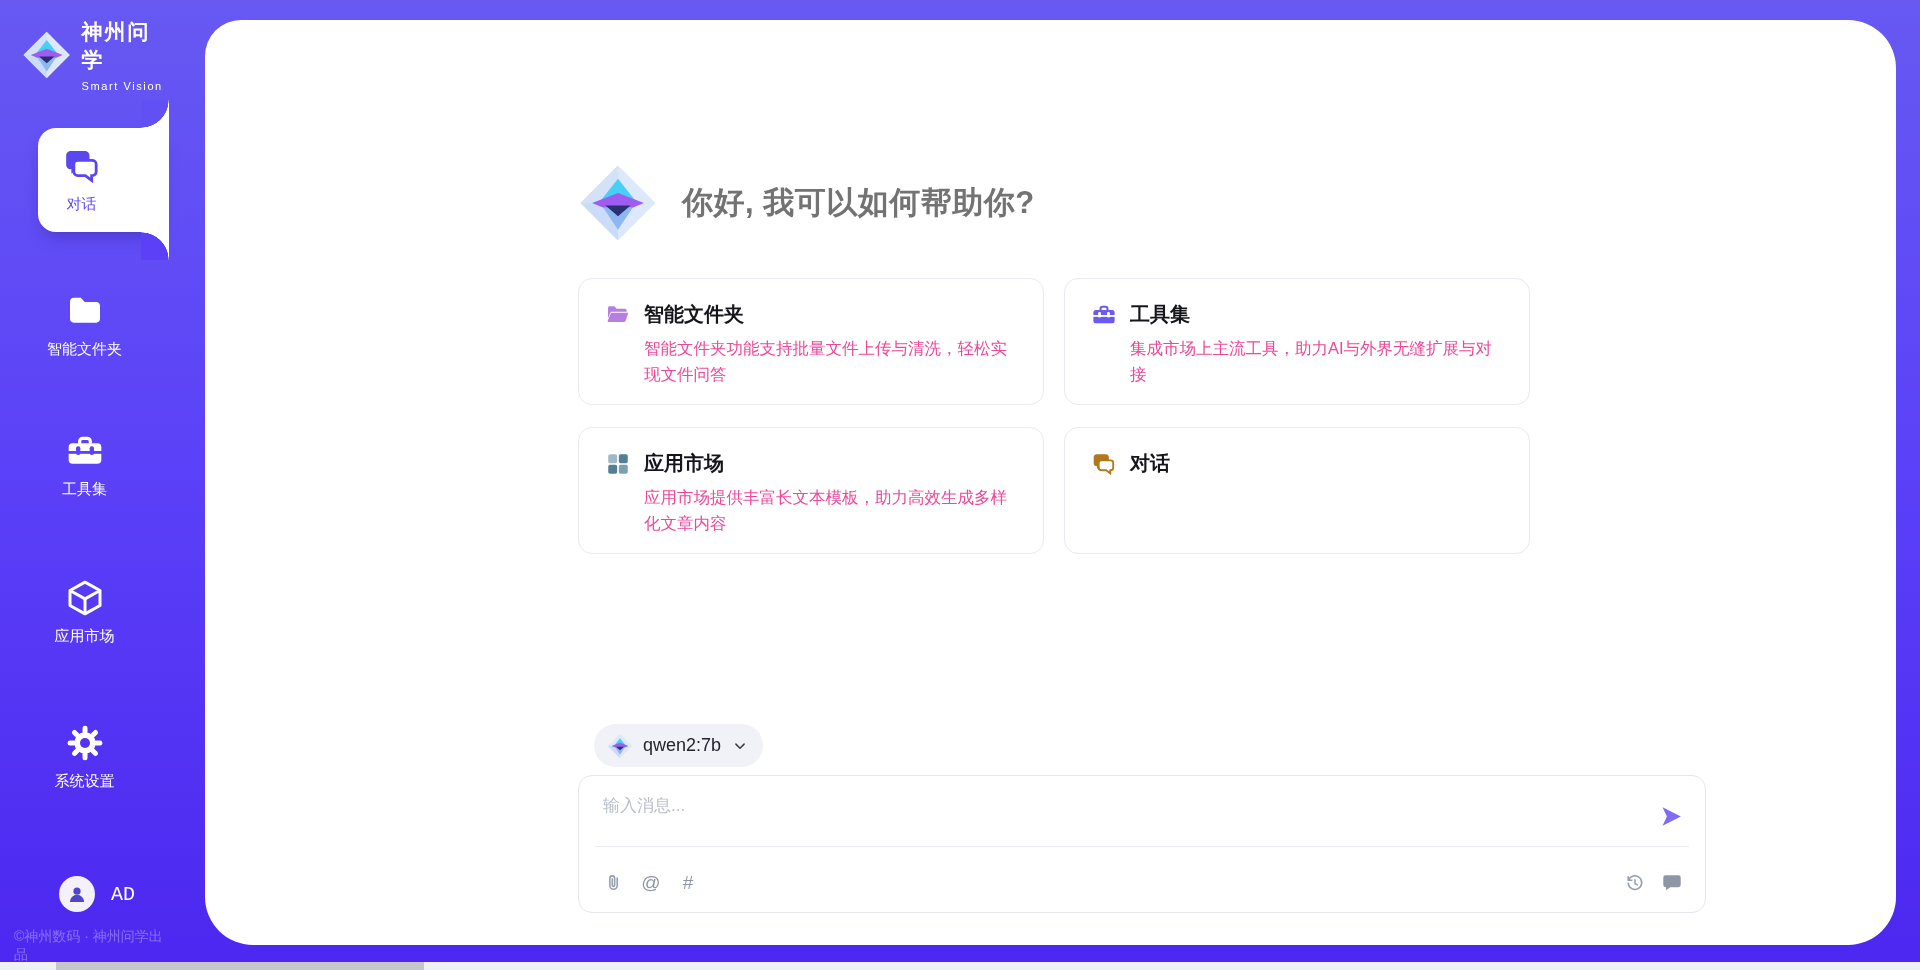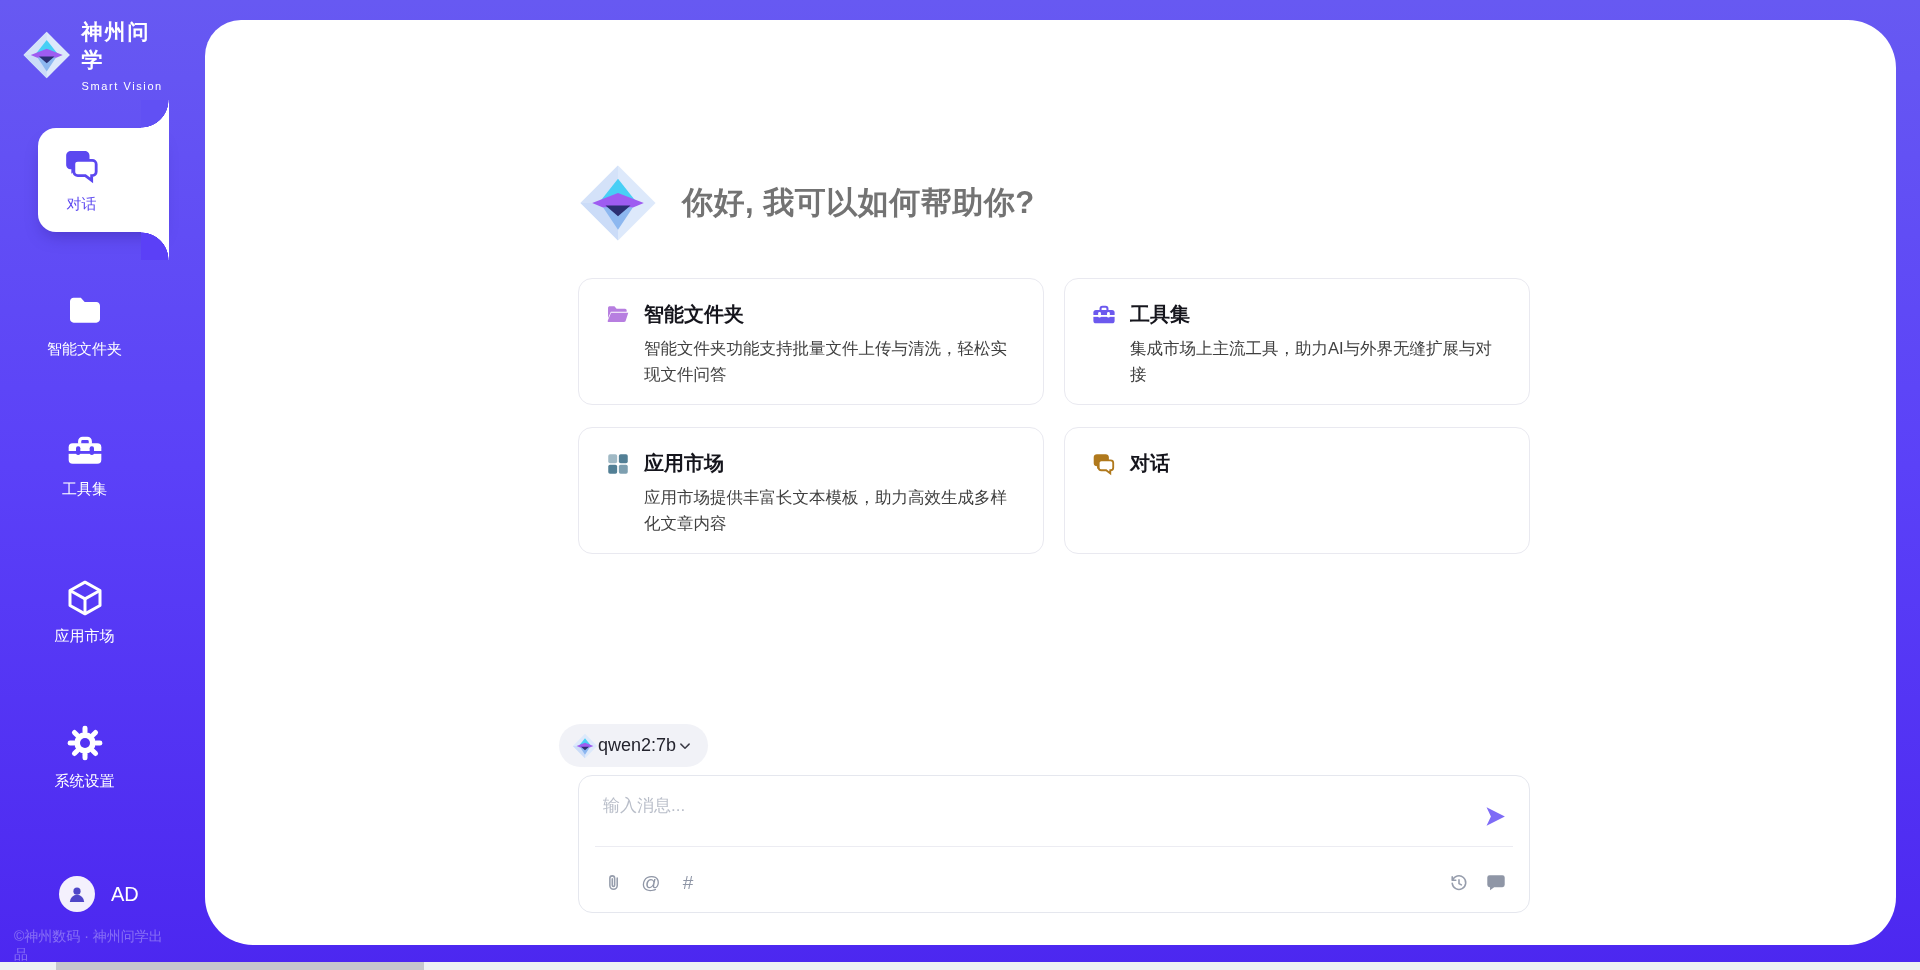--- a/index.html
+++ b/index.html
@@ -24,49 +24,49 @@
   .nav-ic svg { width:100%; height:100%; display:block; }
 
   .nav-item.active { left:38px; right:0; background:#fff; border-radius:18px 0 0 18px;
     color:#5b47f0; padding-right:44px;
     box-shadow:-2px 10px 18px -8px rgba(25,8,100,.35); }
   .nav-item.active::before { content:""; position:absolute; top:-28px; right:0; width:28px; height:28px;
     background:radial-gradient(circle 28px at 0 0, #6150f4 0 27.4px, #fff 27.8px); }
   .nav-item.active::after  { content:""; position:absolute; bottom:-28px; right:0; width:28px; height:28px;
     background:radial-gradient(circle 28px at 0 100%, #5b40f7 0 27.4px, #fff 27.8px); }
 
-  .user-row { position:absolute; left:59px; top:876px; display:flex; align-items:center; gap:16px; cursor:pointer; }
+  .user-row { position:absolute; left:59px; top:876px; display:flex; align-items:center; gap:16px; cursor:pointer;font-family:Liberation Mono, monospace; }
   .avatar { width:36px; height:36px; border-radius:50%; background:#f4f1fd; color:#4f46c8;
     display:flex; align-items:center; justify-content:center; }
   .avatar svg { width:24px; height:24px; }
   .user-name { color:#fff; font-size:20px; font-weight:500; }
   .copyright { position:absolute; left:14px; top:928px; color:rgba(255,255,255,.32); font-size:14px; }
 
   
   .content { position:absolute; left:205px; top:20px; right:24px; bottom:25px;
     background:#fff; border-radius:36px 48px 48px 48px; }
 
   .greet { position:absolute; left:373px; top:143px; display:flex; align-items:center; gap:24px; }
   .greet h1 { font-size:31px; font-weight:700; color:#737373; letter-spacing:.5px; }
 
   .cards { position:absolute; left:373px; top:258px; display:grid;
     grid-template-columns:466px 466px; gap:22px 20px; }
   .card { width:466px; height:127px; border:1px solid #e9e9f0; border-radius:14px; background:#fff; cursor:pointer; }
   .card-head { display:flex; align-items:center; gap:13px; padding:22px 26px 0 26px; }
   .cicon { width:26px; height:26px; flex:0 0 26px; }
   .cicon svg { width:100%; height:100%; display:block; }
   .ctitle { font-size:20px; font-weight:700; color:#15151c; }
-  .cdesc { font-size:16.5px; color:#404040; line-height:26px; padding:7px 26px 0 65px; }
-
-  .pill { position:absolute; left:354px; top:704px; height:43px; display:inline-flex; align-items:center;
-    padding:0 14px 0 13px; background:#f1f2f7; border-radius:22px; cursor:pointer; }
+  .cdesc { font-size:16.5px; color:#ec4899; line-height:26px; padding:7px 26px 0 65px; }
+
+  .pill { position:absolute; left:389px; top:704px; height:43px; display:inline-flex; align-items:center;
+    gap:10px; padding:0 14px 0 13px; background:#f1f2f7; border-radius:22px; cursor:pointer; }
   .pill-label { font-size:18px; color:#23232d; font-weight:500; }
   .pill .chev { width:18px; height:18px; }
 
-  .composer { position:absolute; left:373px; top:755px; width:952px; height:138px;
+  .composer { position:absolute; left:373px; top:755px; width:1128px; height:138px;
     background:#fff; border:1px solid #e5e7ee; border-radius:14px; }
   .composer textarea { position:absolute; left:0; top:0; width:860px; height:66px;
     border:none; outline:none; resize:none; background:transparent;
     padding:18px 0 0 24px; font-size:17px; color:#33333d;
     font-family:"Liberation Sans","DejaVu Sans",sans-serif; }
   .composer textarea::placeholder { color:#b9bec9; }
   .send { position:absolute; top:28px; right:21px; width:25px; height:25px; color:#7e6bf6; cursor:pointer; }
   .send svg { width:100%; height:100%; }
   .composer-divider { position:absolute; left:16px; right:16px; top:70px; height:1px; background:#ececf2; }
   .composer-toolbar { position:absolute; left:24px; right:22px; top:70px; bottom:0;

